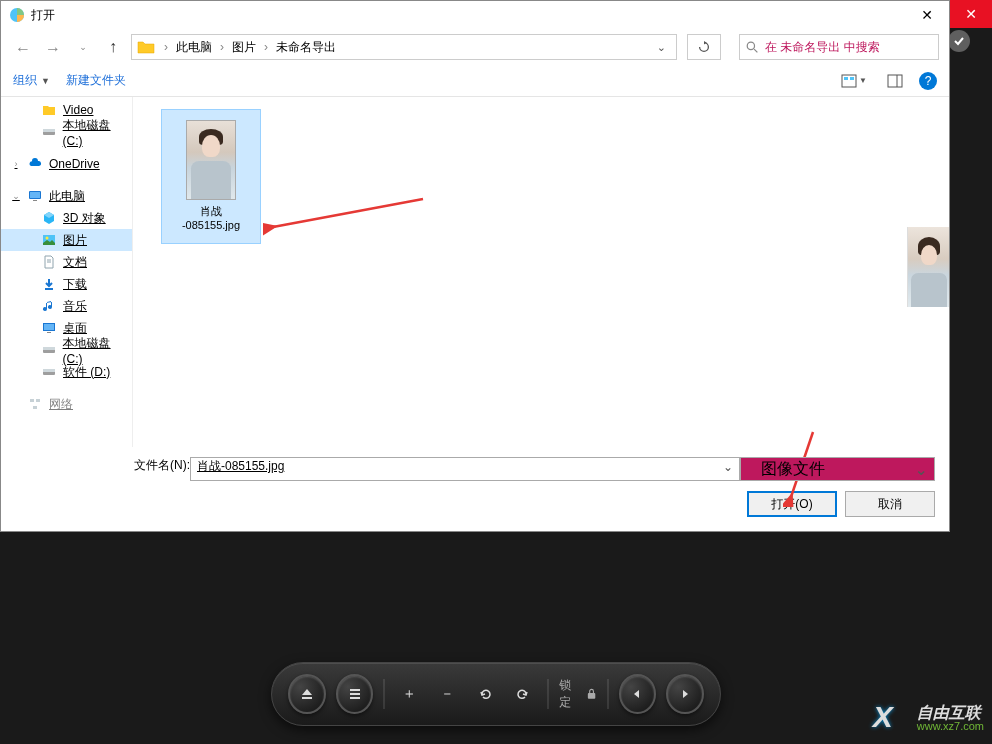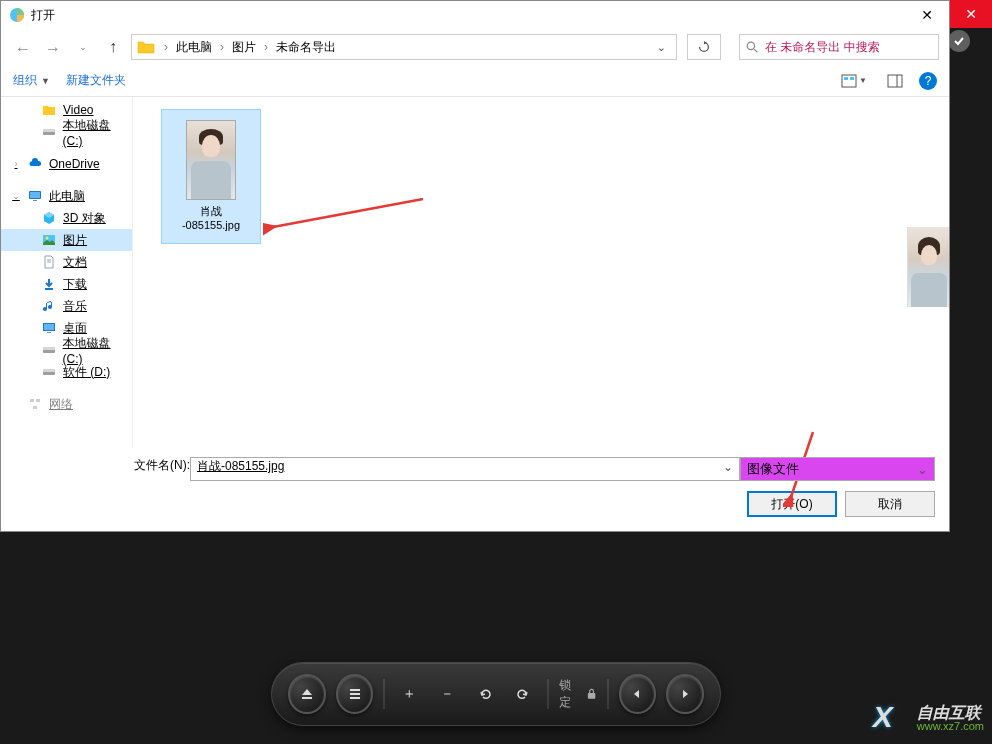--- a/index.html
+++ b/index.html
@@ -58,21 +58,21 @@
 
 .arrow-annotation { position: absolute; pointer-events: none; }
 .arrow1 { top: 100px; left: 130px; }
 .arrow2 { top: 330px; left: 650px; }
 
 .footer { padding: 10px 14px 14px; }
 .filename-row { display: flex; margin-bottom: 10px; }
 .filename-label { font-size: 12px; width: 175px; text-align: right; }
 .filename-input { flex: 1; height: 24px; border: 1px solid #aaa; padding: 0 6px; font-size: 12px; position: relative; text-decoration: underline; }
 .filename-input::after { content: "⌄"; position: absolute; right: 6px; top: 2px; color: #555; }
-.filter-select { width: 195px; height: 24px; border: 1px solid #aaa; font-size: 13px; display: flex; align-items: center; padding: 0 6px; background: #d946ef; position: relative; }
+.filter-select { width: 195px; height: 24px; border: 1px solid #aaa; font-size: 16px; display: flex; align-items: center; padding: 0 20px; background: #be185d; position: relative; }
 .filter-select::after { content: "⌄"; position: absolute; right: 6px; color: #555; }
 .button-row { display: flex; justify-content: flex-end; gap: 8px; }
 .btn { width: 90px; height: 26px; border: 1px solid #aaa; background: #f0f0f0; font-size: 12px; display: flex; align-items: center; justify-content: center; }
 .btn.primary { border: 2px solid #0078d7; }
 
 .toolbar-bottom { position: absolute; bottom: 18px; left: 50%; transform: translateX(-50%); width: 450px; height: 64px; background: linear-gradient(180deg,#3a3a3a,#1a1a1a); border-radius: 32px; display: flex; align-items: center; padding: 0 16px; gap: 10px; border: 1px solid #444; box-shadow: 0 4px 12px rgba(0,0,0,.6), inset 0 1px 0 rgba(255,255,255,.1); }
 .tb-btn { width: 40px; height: 40px; border-radius: 50%; background: radial-gradient(circle at 30% 30%, #444, #111); border: 2px solid #555; display: flex; align-items: center; justify-content: center; color: #ddd; box-shadow: inset 0 1px 2px rgba(255,255,255,.2), 0 2px 4px rgba(0,0,0,.5); }
 .tb-btn.small { width: 30px; height: 30px; font-size: 14px; background: none; border: none; box-shadow: none; }
 .tb-sep { width: 2px; height: 30px; background: rgba(255,255,255,.1); }
 .lock-label { color: #aaa; font-size: 12px; display: flex; align-items: center; gap: 4px; }

